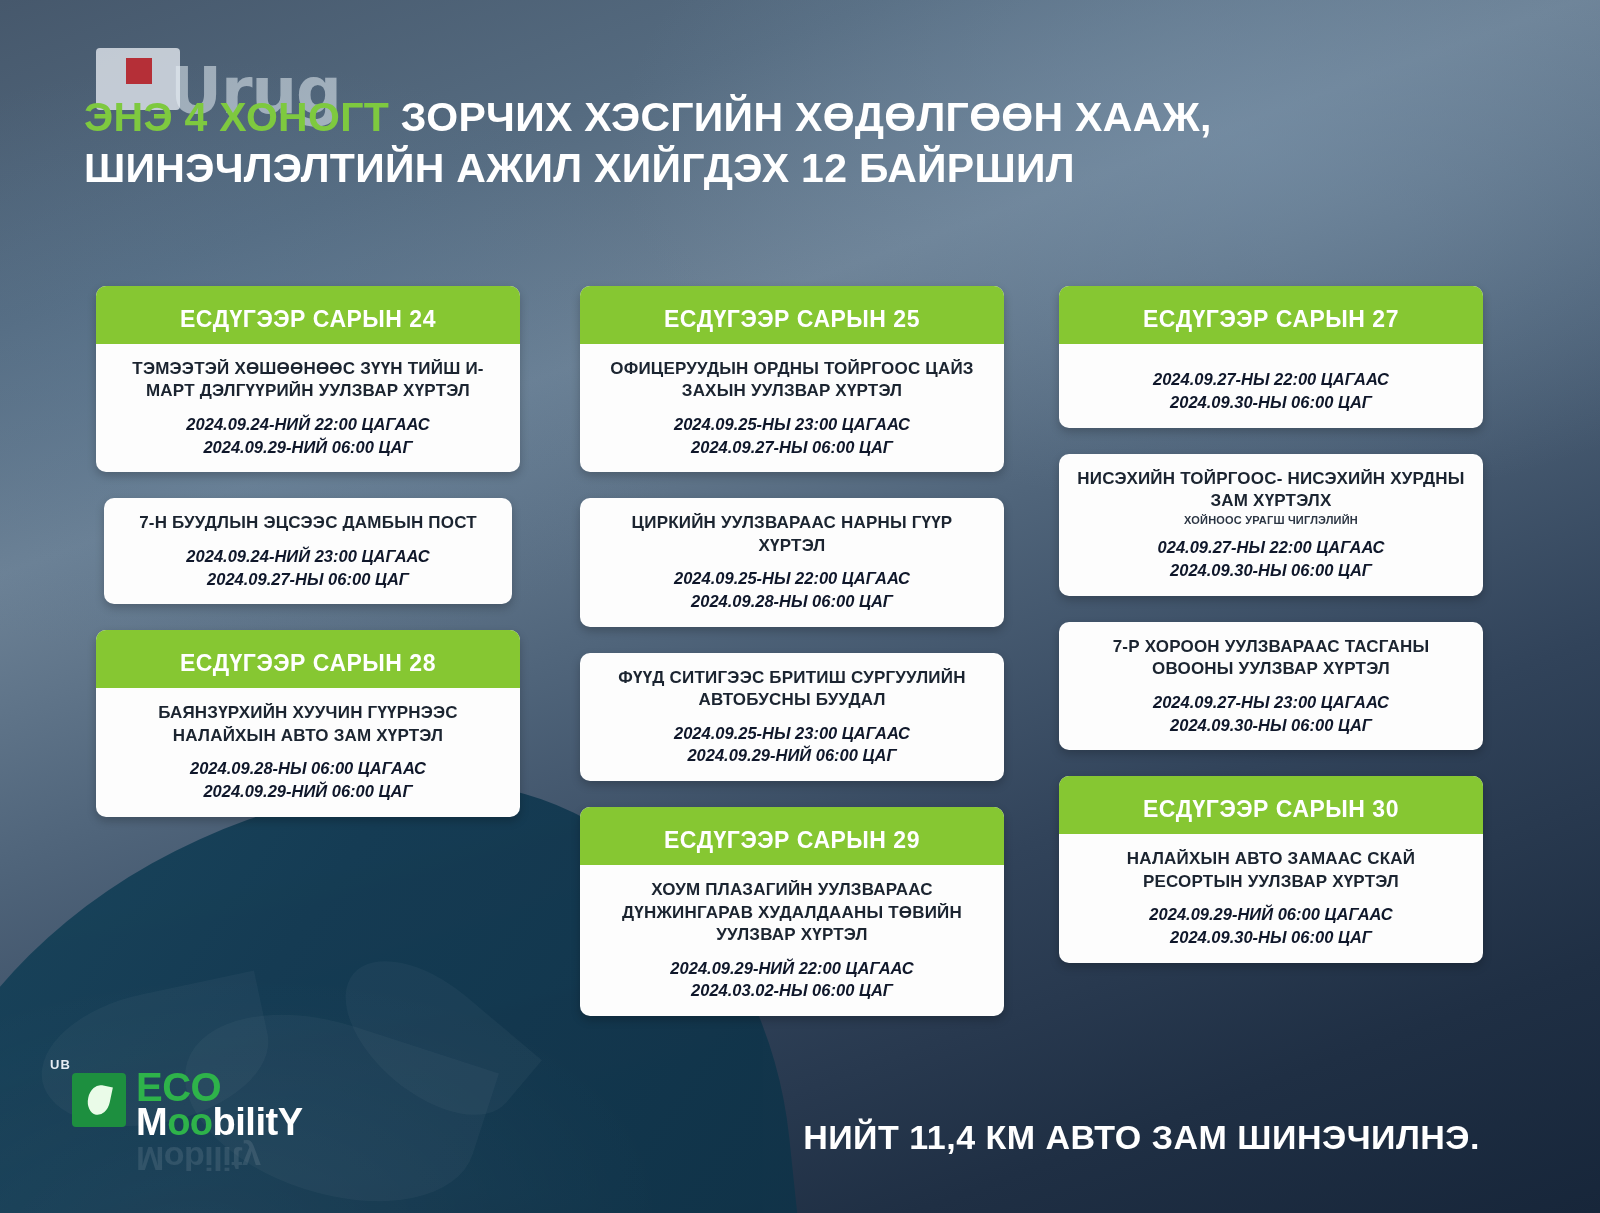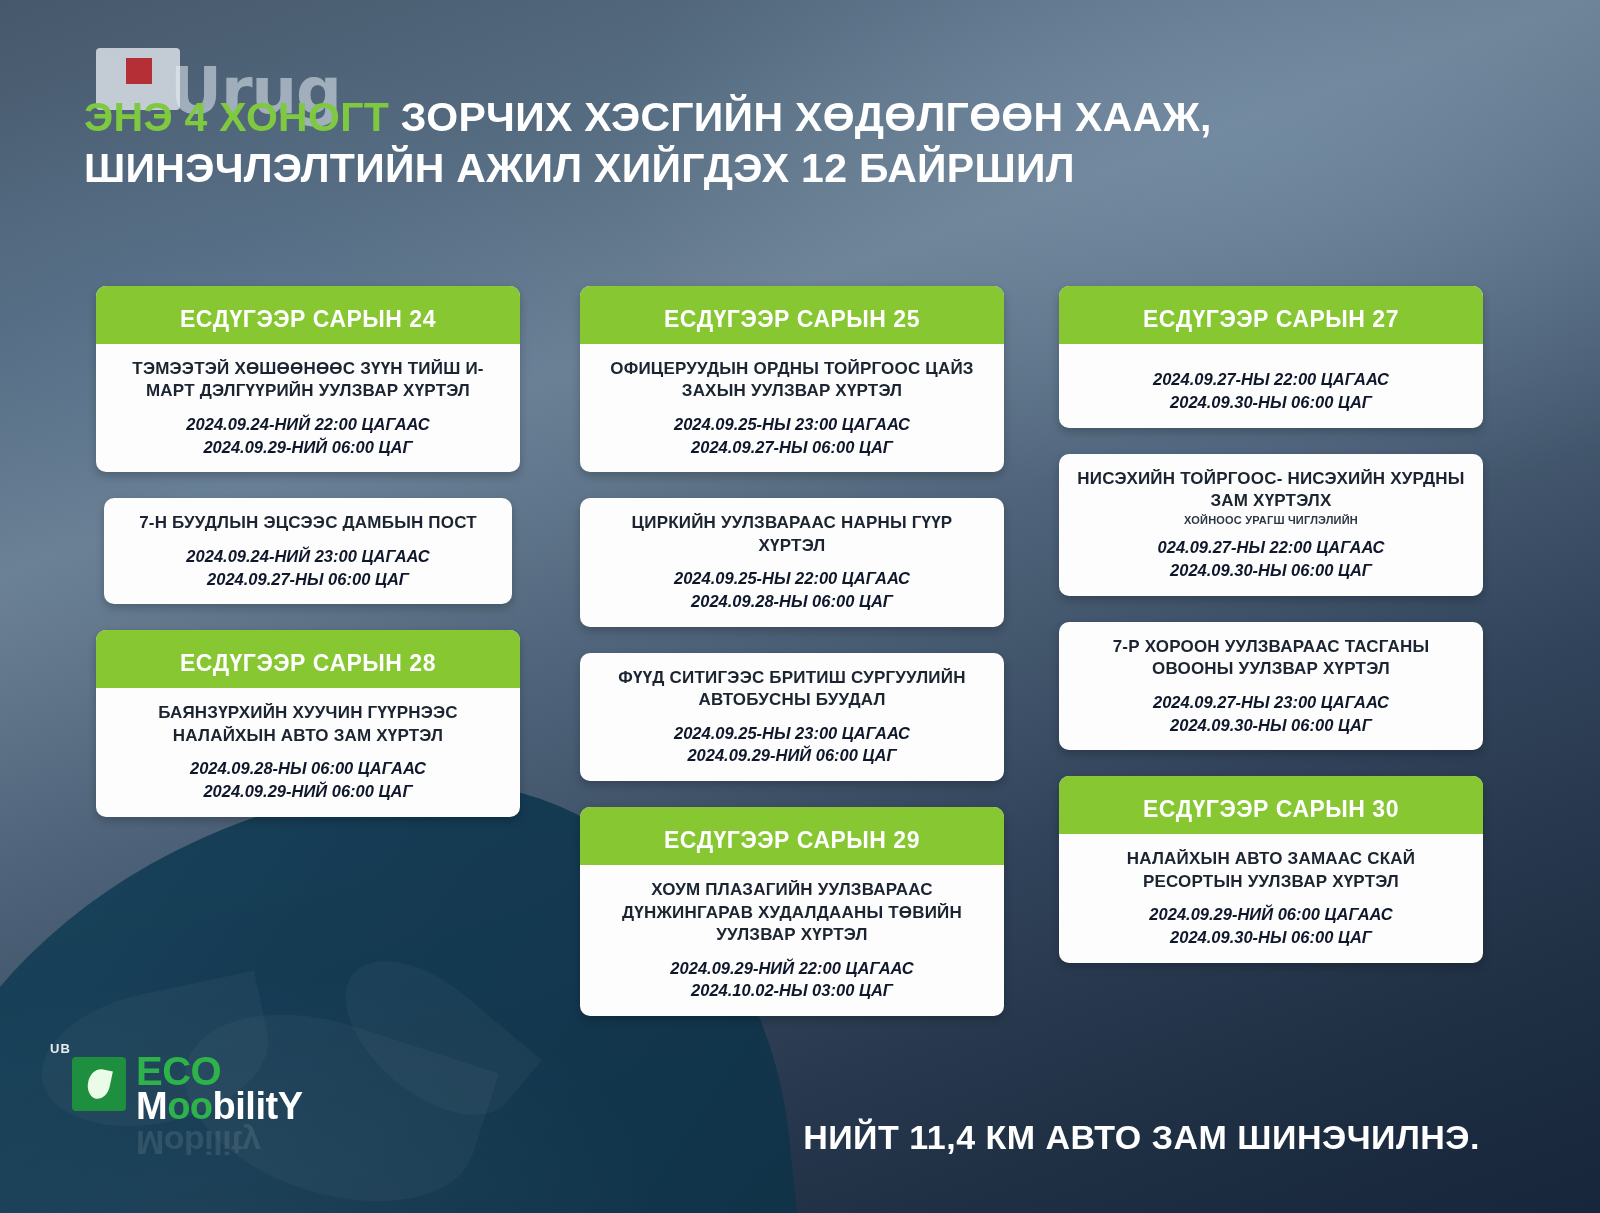--- a/index.html
+++ b/index.html
@@ -164,21 +164,21 @@
     font-weight: bold;
     line-height: 1.38;
     color: #0f172a;
   }
   .card.narrow { margin-left: 8px; margin-right: 8px; width: 408px; }
 
   
   .eco-logo {
     position: absolute;
     left: 44px;
-    bottom: 56px;
+    bottom: 40px;
     width: 330px;
     height: 130px;
   }
   .eco-logo .ub-tiny {
     position: absolute; left: 6px; top: 14px;
     font-size: 13px; font-weight: bold; color: #e6edf3;
     letter-spacing: 1px;
   }
   .eco-logo .sq {
     position: absolute; left: 28px; top: 30px;
@@ -312,21 +312,21 @@
           </div>
         </div>
       </div>
 
       <div class="card">
         <div class="head">ЕСДҮГЭЭР САРЫН 29</div>
         <div class="body">
           <div class="title">ХОУМ ПЛАЗАГИЙН УУЛЗВАРААС ДҮНЖИНГАРАВ ХУДАЛДААНЫ ТӨВИЙН УУЛЗВАР ХҮРТЭЛ</div>
           <div class="times">
             <div>2024.09.29-НИЙ 22:00 ЦАГААС</div>
-            <div>2024.10.02-НЫ 03:00 ЦАГ</div>
+            <div>2024.03.02-НЫ 06:00 ЦАГ</div>
           </div>
         </div>
       </div>
 
     </div>
 
     <div class="col c3">
 
       <div class="card">
         <div class="head">ЕСДҮГЭЭР САРЫН 27</div>

